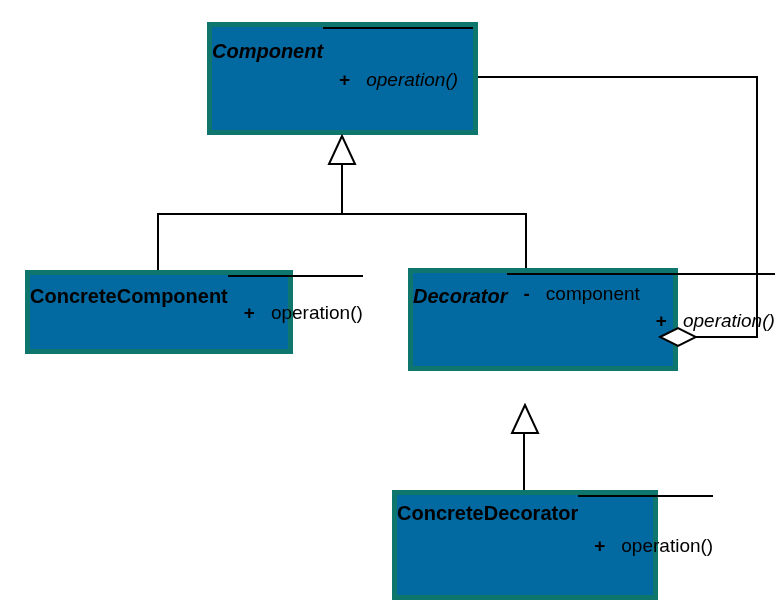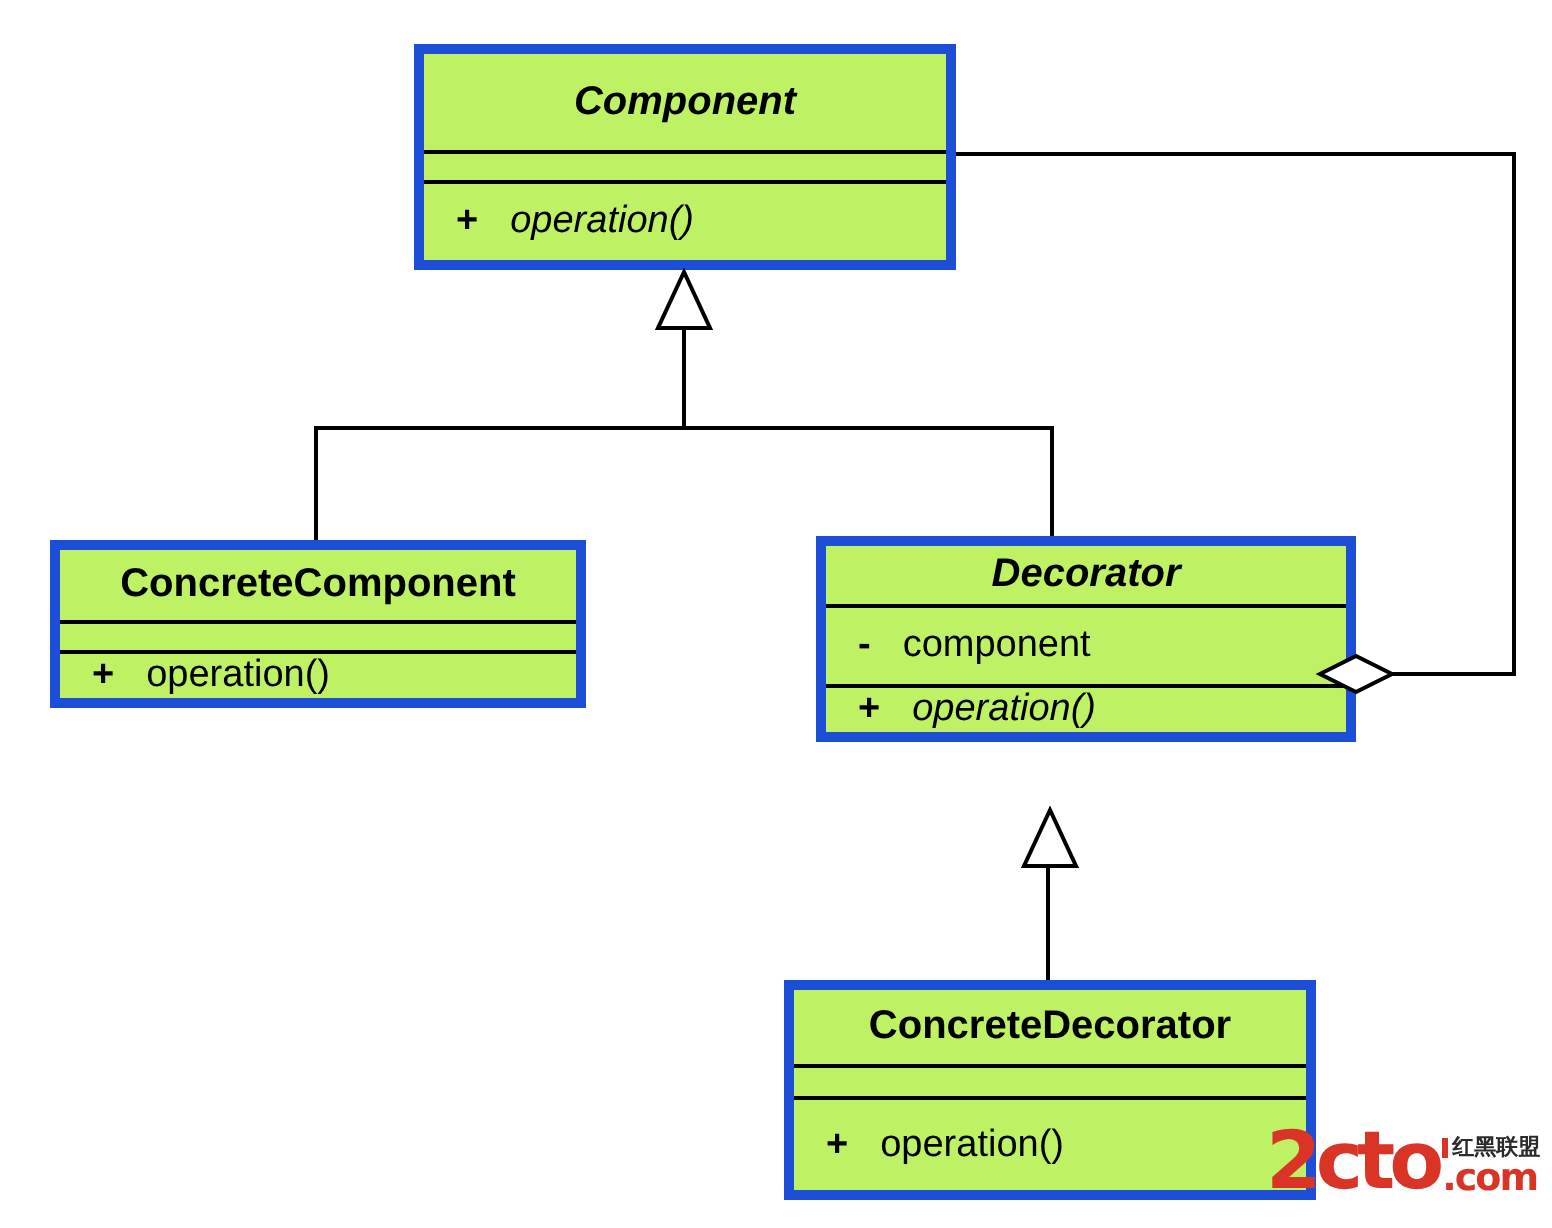--- a/index.html
+++ b/index.html
@@ -5,22 +5,22 @@
   html,body{margin:0;padding:0;}
   body{
     width:776px;height:614px;position:relative;overflow:hidden;
     background:#ffffff;
     font-family:"Liberation Sans","DejaVu Sans",sans-serif;
   }
   .canvas{position:absolute;left:0;top:0;width:776px;height:614px;}
 
   
   .uml-class{
-    position:absolute;background:#bef264;border:5px solid #1d4ed8;
-    box-sizing:border-box;display:flex;flex-direction:column;z-index:2;
+    position:absolute;background:#0369a1;border:5px solid #0f766e;
+    box-sizing:border-box;display:flex;flex-direction:row;z-index:2;
   }
   .sec{box-sizing:border-box;}
   .sec + .sec{border-top:2px solid #000;}
   .title{
     display:flex;align-items:center;justify-content:center;
     font-weight:bold;font-size:20px;color:#000;letter-spacing:0px;
   }
   .abstract-name{font-style:italic;}
   .member-row{
     display:flex;align-items:center;gap:16px;
@@ -119,24 +119,14 @@
 
   <div class="uml-class" style="left:392px;top:490px;width:266px;height:110px;">
     <div class="sec title" style="height:37px;">ConcreteDecorator</div>
     <div class="sec" style="height:16px;"></div>
     <div class="sec member-row">
       <span class="vis">+</span>
       <span>operation()</span>
     </div>
   </div>
 
-  <div class="watermark">
-    <span class="wm-big">2cto</span>
-    <span class="wm-right">
-      <span class="wm-cn">
-        <span class="wm-redbar"></span>
-        <span>红黑联盟</span>
-      </span>
-      <span class="wm-com">.com</span>
-    </span>
-  </div>
 
 </div>
 
 </body></html>

